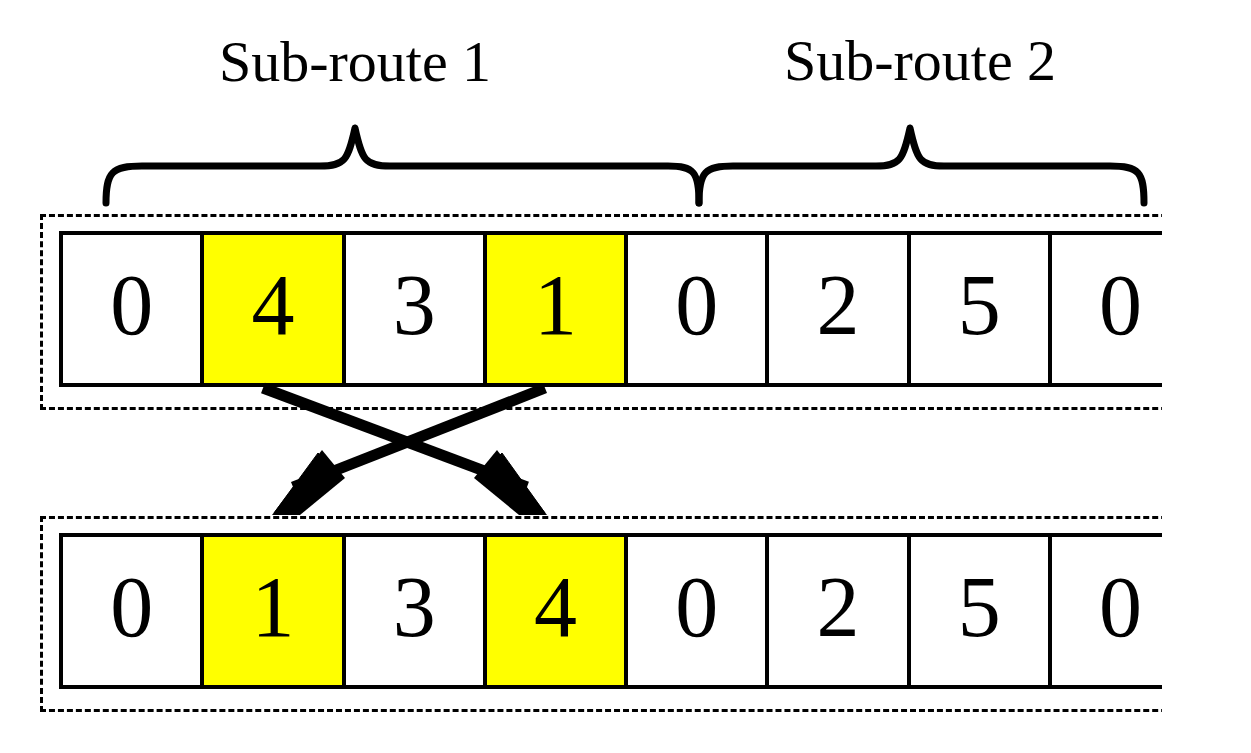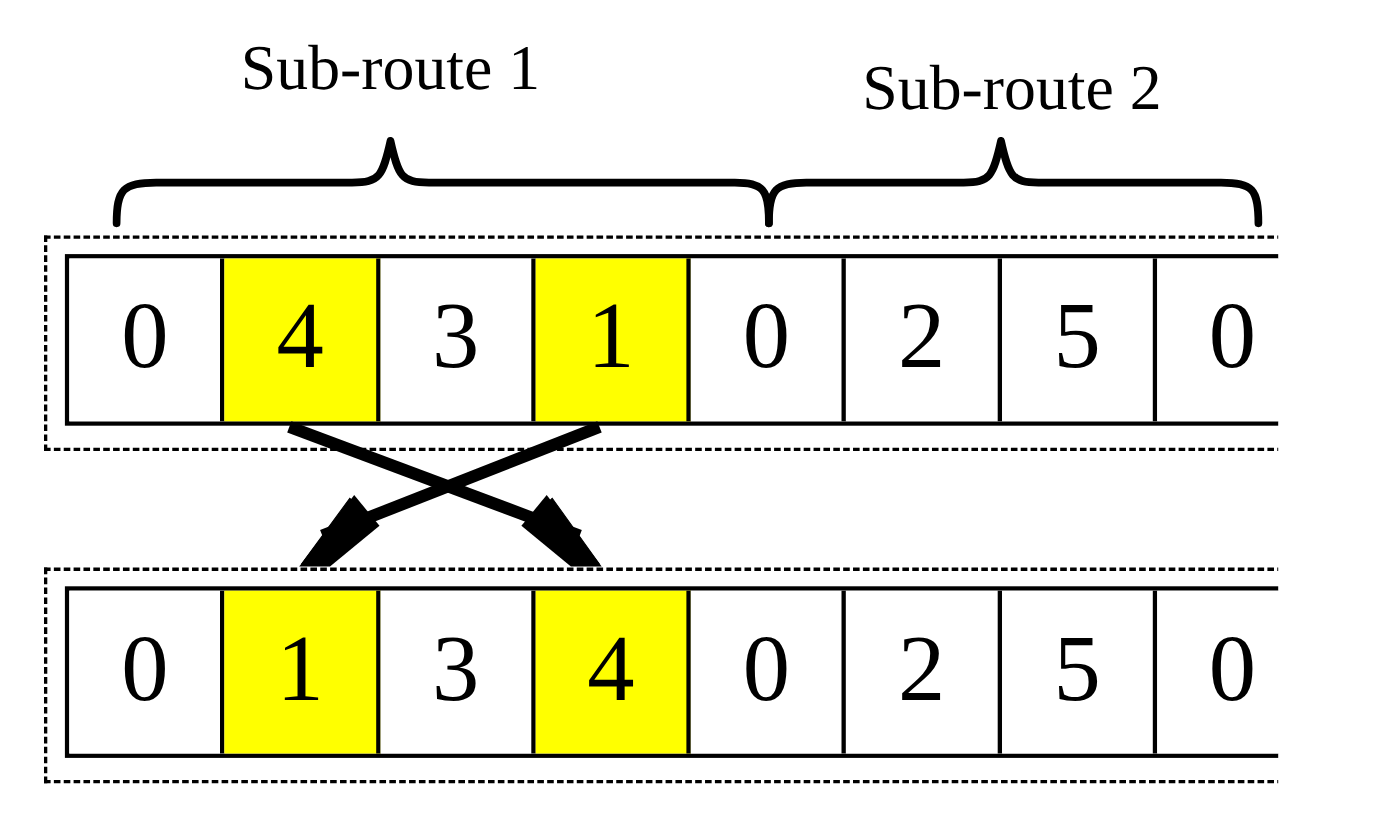--- a/index.html
+++ b/index.html
@@ -21,21 +21,21 @@
   .brace-label {
     position: absolute;
     color: #000000;
     font-family: "Liberation Serif", "DejaVu Serif", serif;
     font-size: 58px;
     line-height: 1;
     white-space: nowrap;
     text-align: center;
   }
   #label-sub-route-1 { left: 105px; top: 33px; width: 500px; }
-  #label-sub-route-2 { left: 695px; top: 51px; width: 450px; }
+  #label-sub-route-2 { left: 695px; top: 32px; width: 450px; }
 
   
   #brace-layer {
     position: absolute;
     left: 0;
     top: 0;
     width: 1251px;
     height: 753px;
     pointer-events: none;
   }

